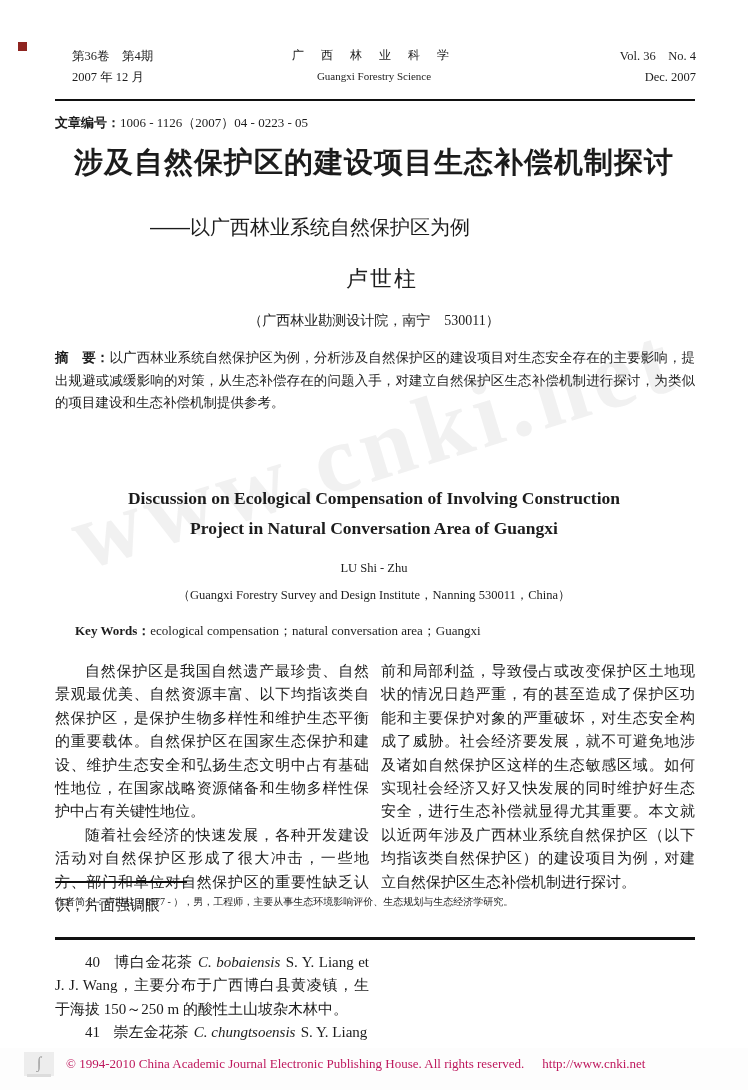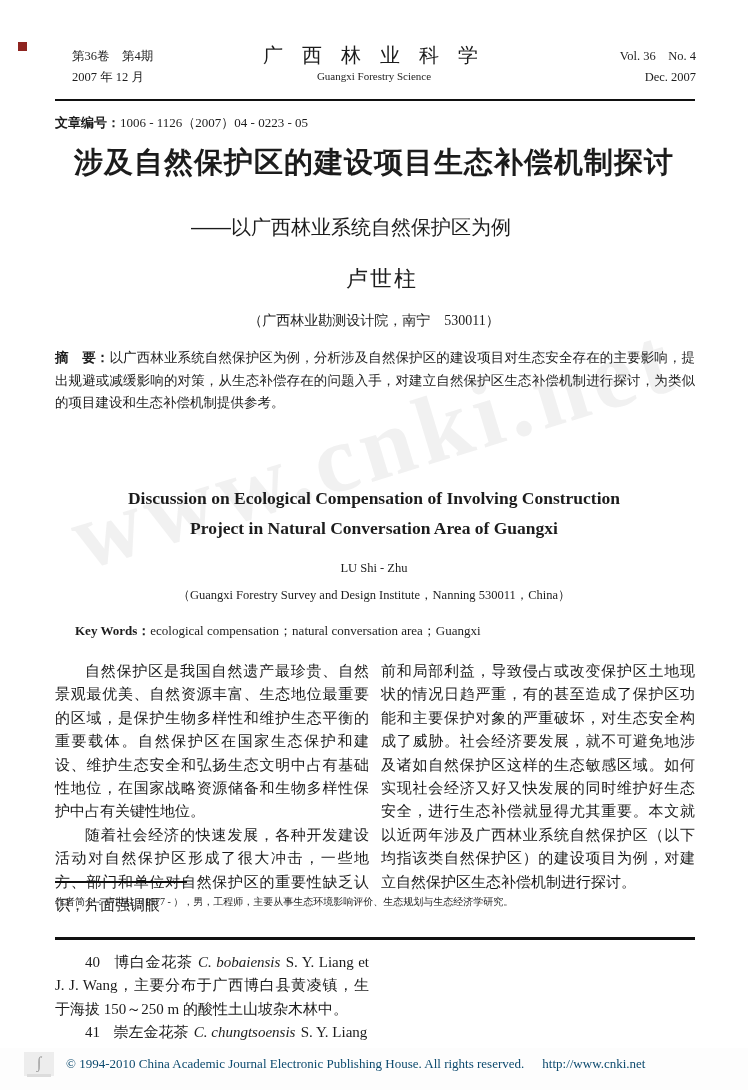--- a/index.html
+++ b/index.html
@@ -23,31 +23,31 @@
     color:rgba(170,170,170,0.16);
     transform:rotate(-17deg);
     white-space:nowrap;
     pointer-events:none;
     user-select:none;
   }
   
   .red-marker{position:absolute;left:18px;top:42px;width:9px;height:9px;background:#8e2420;}
   .hdr-left{position:absolute;left:72px;top:46px;width:160px;font-size:12.5px;line-height:21px;}
   .hdr-center{position:absolute;left:254px;top:44px;width:240px;text-align:center;}
-  .hdr-center .cn{font-size:20px;letter-spacing:7px;line-height:22px;}
+  .hdr-center .cn{font-size:12px;letter-spacing:7px;line-height:22px;}
   .hdr-center .en{font-size:11px;line-height:20px;}
   .hdr-right{position:absolute;right:52px;top:46px;width:140px;text-align:right;font-size:12.5px;line-height:21px;}
   .hdr-rule{position:absolute;left:55px;top:99px;width:640px;height:2px;background:#111;}
   .article-id{position:absolute;left:55px;top:114px;font-size:13px;}
   .article-id b{font-family:"Liberation Sans", sans-serif;font-weight:600;}
   
   .title-cn{position:absolute;left:0;top:143px;width:748px;text-align:center;
     font-family:"Liberation Sans", sans-serif;font-size:29px;font-weight:700;letter-spacing:1px;}
   .subtitle-cn{position:absolute;left:0;top:214px;width:620px;text-align:center;
-    font-family:"Liberation Sans", sans-serif;font-size:20px;font-weight:400;padding-left:41px;}
+    font-family:"Liberation Sans", sans-serif;font-size:20px;font-weight:400;}
   .author-cn{position:absolute;left:8px;top:264px;width:748px;text-align:center;
     font-size:22px;letter-spacing:2px;}
   .affil-cn{position:absolute;left:0;top:312px;width:748px;text-align:center;font-size:14px;}
   
   .abstract-block{position:absolute;left:55px;top:347px;width:640px;
     font-size:13.5px;line-height:22.5px;text-align:justify;}
   .abstract-block p{margin:0;}
   .abstract-block .lbl{font-family:"Liberation Sans", sans-serif;font-weight:700;}
   
   .en-title{position:absolute;left:0;top:483px;width:748px;text-align:center;
@@ -70,21 +70,21 @@
   .col-left2{left:55px;top:951px;height:100px;}
   .col-right2{left:381px;top:951px;height:100px;}
   .species i{font-style:italic;}
   .species .num{margin-right:0.9em;}
   .species .latin{margin:0 0.35em;}
   
   .footer{position:absolute;left:0;top:1048px;width:748px;height:42px;background:#fdfdfd;}
   .caj-logo{position:absolute;left:24px;top:4px;width:30px;height:24px;background:#ededed;
     text-align:center;color:#9a9a9a;font-size:16px;line-height:22px;font-style:italic;font-weight:bold;}
   .caj-logo .sub{display:block;height:3px;margin:0 3px;background:#dcdcdc;}
-  .footer-text{position:absolute;left:66px;top:8px;font-size:13px;color:#0c4a6e;white-space:nowrap;}
+  .footer-text{position:absolute;left:66px;top:8px;font-size:13px;color:#be185d;white-space:nowrap;}
   .footer-text .url{margin-left:18px;}
 </style>
 </head>
 <body>
 
 <div class="page">
 
   <div class="watermark">www.cnki.net</div>
 
   <div class="red-marker"></div>
@@ -120,21 +120,21 @@
     <div>Discussion on Ecological Compensation of Involving Construction</div>
     <div>Project in Natural Conversation Area of Guangxi</div>
   </div>
   <div class="en-author">LU Shi - Zhu</div>
   <div class="en-affil">（Guangxi Forestry Survey and Design Institute，Nanning 530011，China）</div>
   <div class="en-keywords">
     <b>Key Words：</b><span>ecological compensation；natural conversation area；Guangxi</span>
   </div>
 
   <div class="col col-left">
-    <p>自然保护区是我国自然遗产最珍贵、自然景观最优美、自然资源丰富、生态地位最重要的区域，是保护生物多样性和维护生态平衡的重要载体。自然保护区在国家生态保护和建设、维护生态安全和弘扬生态文明中占有基础性地位，在国家战略资源储备和生物多样性保护中占有关键性地位。</p>
+    <p>自然保护区是我国自然遗产最珍贵、自然景观最优美、自然资源丰富、以下均指该类自然保护区，是保护生物多样性和维护生态平衡的重要载体。自然保护区在国家生态保护和建设、维护生态安全和弘扬生态文明中占有基础性地位，在国家战略资源储备和生物多样性保护中占有关键性地位。</p>
     <p>随着社会经济的快速发展，各种开发建设活动对自然保护区形成了很大冲击，一些地方、部门和单位对自然保护区的重要性缺乏认识，片面强调眼</p>
   </div>
   <div class="col col-right">
     <p class="noindent">前和局部利益，导致侵占或改变保护区土地现状的情况日趋严重，有的甚至造成了保护区功能和主要保护对象的严重破坏，对生态安全构成了威胁。社会经济要发展，就不可避免地涉及诸如自然保护区这样的生态敏感区域。如何实现社会经济又好又快发展的同时维护好生态安全，进行生态补偿就显得尤其重要。本文就以近两年涉及广西林业系统自然保护区（以下均指该类自然保护区）的建设项目为例，对建立自然保护区生态补偿机制进行探讨。</p>
   </div>
 
   <div class="fn-rule"></div>
   <div class="footnote">作者简介：卢世柱（1977 - ），男，工程师，主要从事生态环境影响评价、生态规划与生态经济学研究。</div>
 
   <div class="sep-rule"></div>

